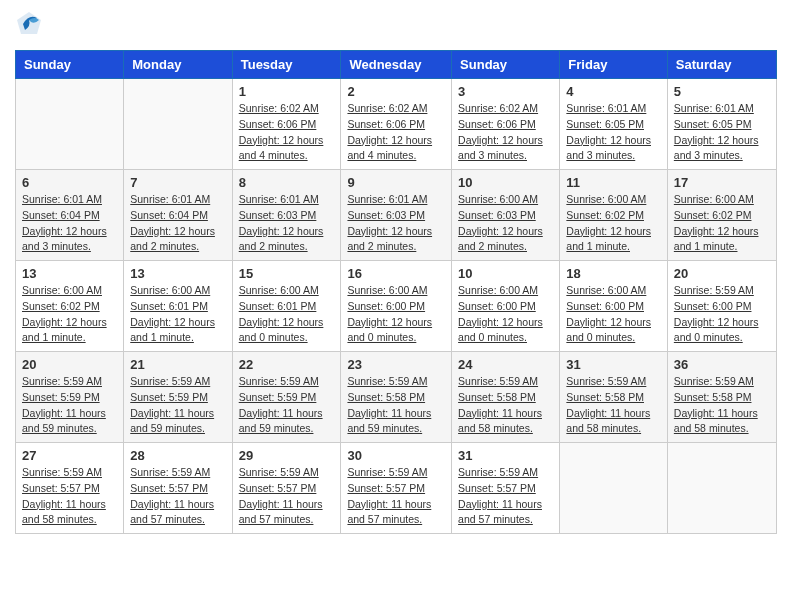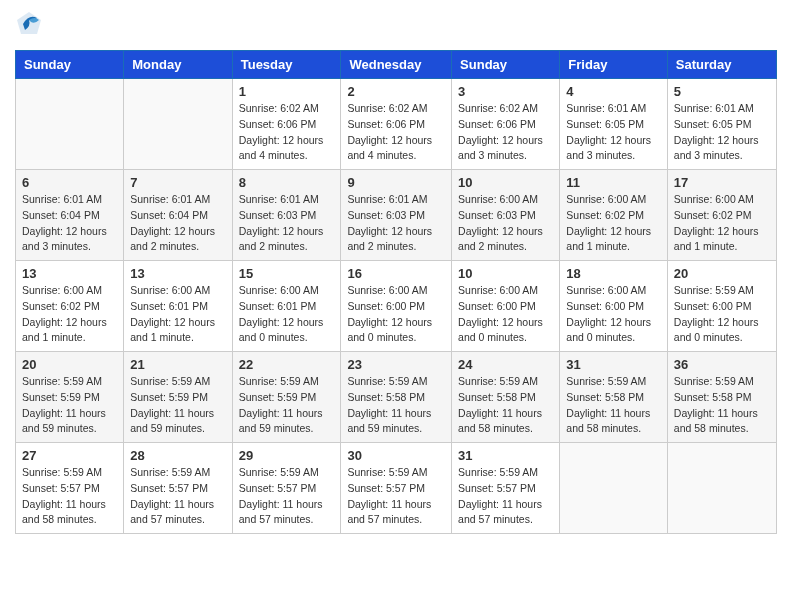--- a/index.html
+++ b/index.html
@@ -49,21 +49,21 @@
     }
     .calendar td.empty { background: #f9f9f9; }
     .calendar tr:nth-child(even) td { background: #f5f5f5; }
     .calendar tr:nth-child(even) td.empty { background: #efefef; }
     .day-number {
       font-size: 13px;
       font-weight: bold;
       display: block;
       margin-bottom: 2px;
     }
-    .day-info { line-height: 1.5; }
+    .day-info { line-height: 1.5; text-decoration: underline; }
   </style>
 </head>
 <body>
 
 <div class="header">
   <div class="logo">
     <div>
       <svg width="28" height="28" viewBox="0 0 28 28">
         <polygon points="14,2 26,10 22,24 6,24 2,10" fill="#1a6db5" opacity="0.15"></polygon>
         <path d="M8 14 Q14 4 22 8 Q18 12 14 10 Q16 16 10 20 Z" fill="#1a6db5"></path>

